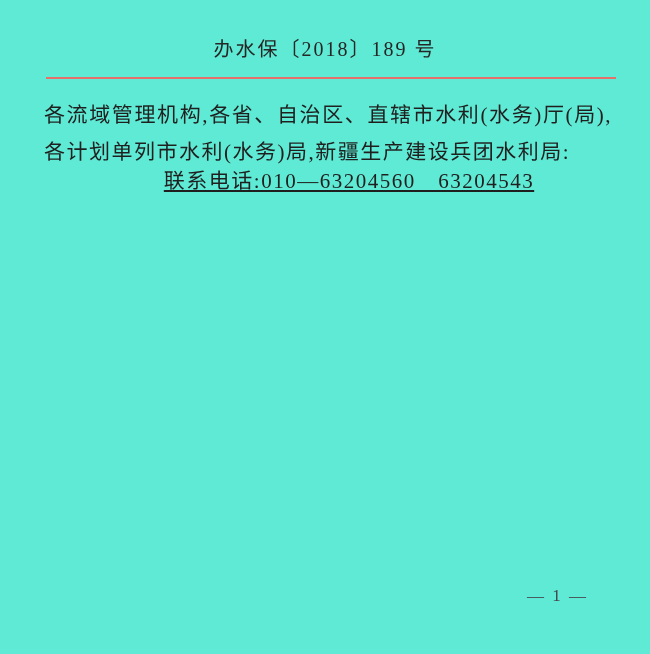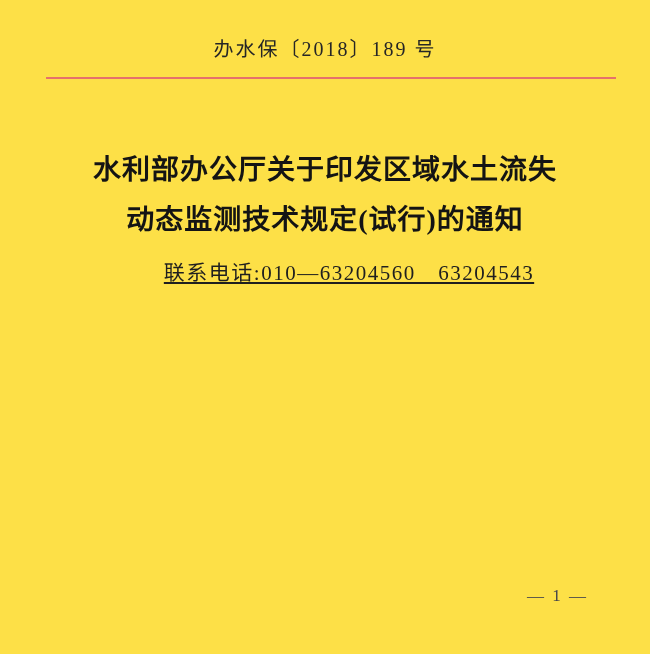--- a/index.html
+++ b/index.html
@@ -4,21 +4,21 @@
 <style>
   html, body {
     margin: 0;
     padding: 0;
     background: #ffffff;
   }
   .page {
     position: relative;
     width: 650px;
     height: 654px;
-    background: #fde047;
+    background: #5eead4;
     overflow: hidden;
     font-family: "Liberation Serif", "DejaVu Serif", serif;
     color: #1d1d1d;
   }
   .doc-number {
     padding-top: 33px;
     text-align: center;
     font-size: 20px;
     letter-spacing: 2px;
     color: #262626;
@@ -75,24 +75,21 @@
 </style>
 </head>
 <body>
 
 <div class="page">
 
   <div class="doc-number">办水保〔2018〕189 号</div>
 
   <div class="red-line" style="background: rgb(229, 113, 107);"></div>
 
-  <h1 class="title">
-    <span class="title-line">水利部办公厅关于印发区域水土流失</span>
-    <span class="title-line">动态监测技术规定(试行)的通知</span>
-  </h1>
 
   <div class="content">
+    <p class="recipients">各流域管理机构,各省、自治区、直辖市水利(水务)厅(局),各计划单列市水利(水务)局,新疆生产建设兵团水利局:</p>
     <p class="contact phone">联系电话:010—63204560　63204543</p>
   </div>
 
   <div class="page-number">— 1 —</div>
 
 </div>
 
 </body></html>

